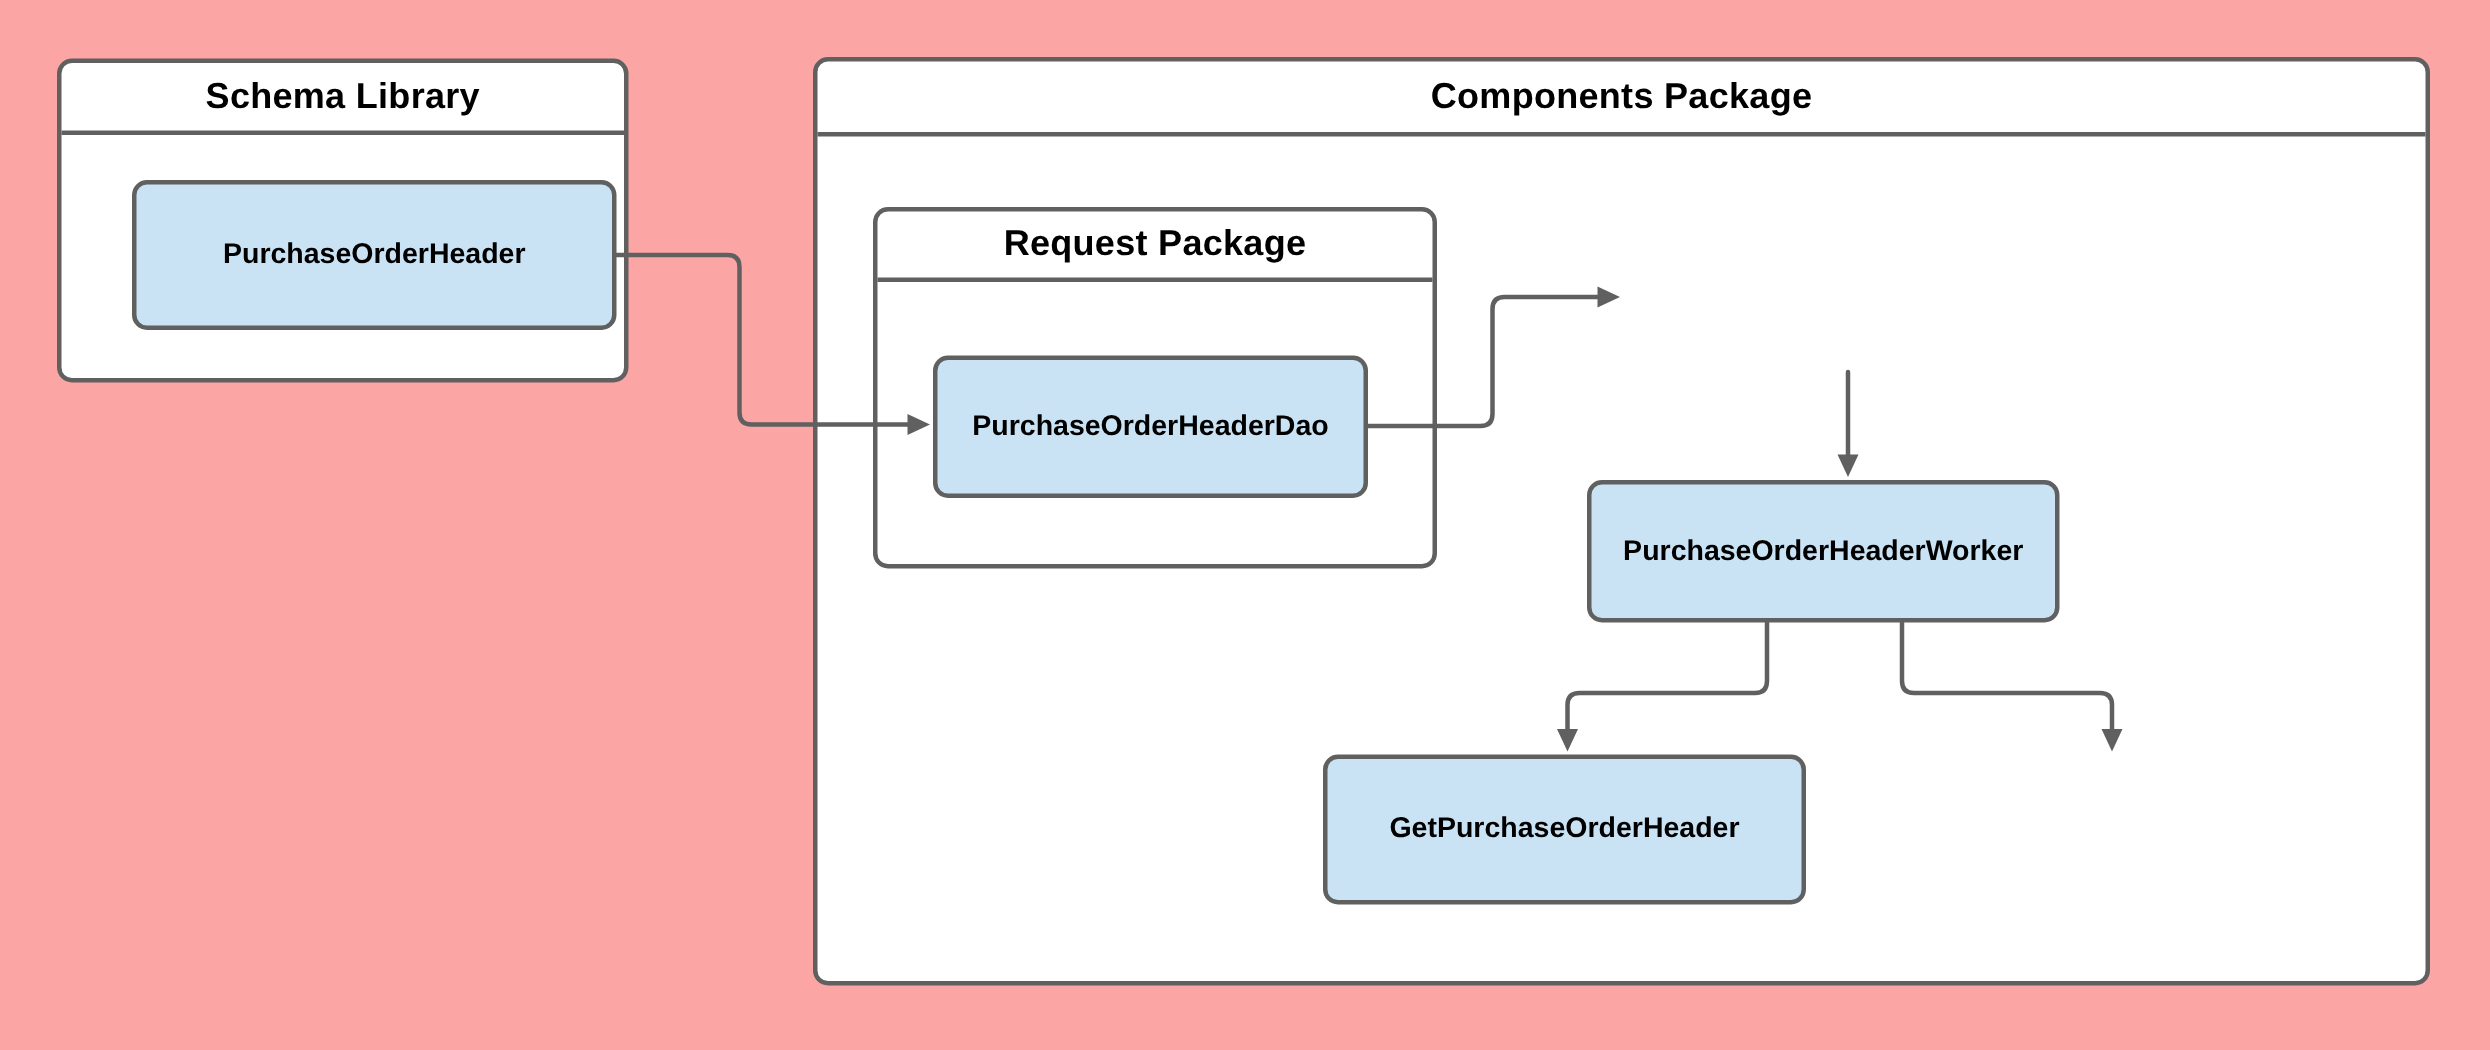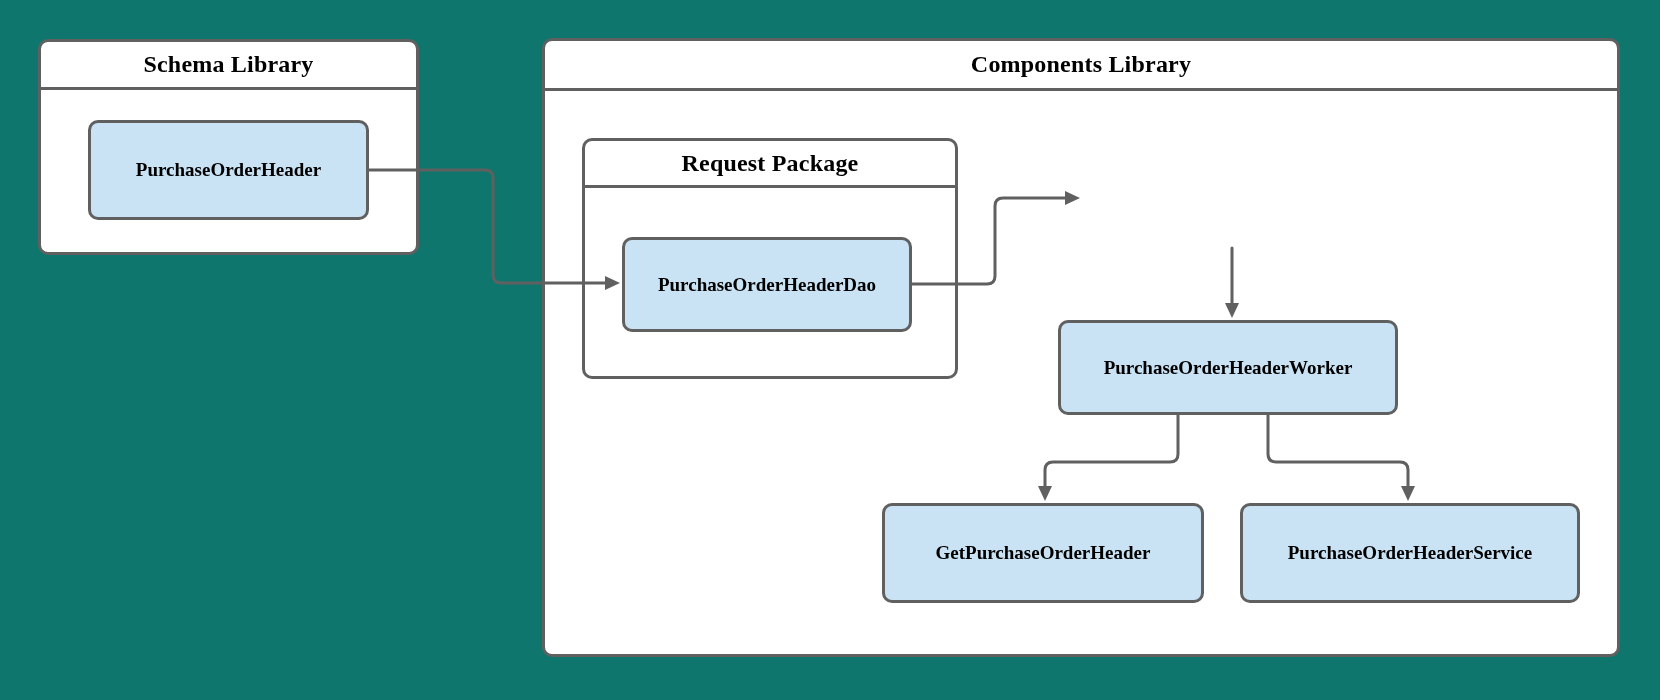--- a/index.html
+++ b/index.html
@@ -5,23 +5,22 @@
   html, body {
     margin: 0;
     padding: 0;
     background: #ffffff;
     font-family: "Liberation Sans", "DejaVu Sans", sans-serif;
   }
   .canvas {
     position: relative;
     width: 1660px;
     height: 700px;
-    background: #0f766e;
+    background: #fca5a5;
     overflow: hidden;
-    font-family: Liberation Serif, serif;
   }
   .edges-layer {
     position: absolute;
     left: 0; top: 0;
     width: 1660px; height: 700px;
     pointer-events: none;
   }
   .container {
     position: absolute;
     background: #ffffff;
@@ -71,21 +70,21 @@
 <div class="canvas">
 
   <div class="container" style="left:38px; top:39px; width:381px; height:216px;">
     <div class="container-header" style="height:48px;">
       <span>Schema Library</span>
     </div>
   </div>
 
   <div class="container" style="left:542px; top:38px; width:1078px; height:619px;">
     <div class="container-header" style="height:50px;">
-      <span>Components Library</span>
+      <span>Components Package</span>
     </div>
   </div>
 
   <div class="container" style="left:582px; top:138px; width:376px; height:241px;">
     <div class="container-header" style="height:47px;">
       <span>Request Package</span>
     </div>
   </div>
 
   <svg class="edges-layer" viewBox="0 0 1660 700" xmlns="http://www.w3.org/2000/svg">
@@ -99,34 +98,31 @@
     <path class="edge" d="M 1232 248 L 1232 303"></path>
     <polygon class="arrowhead" points="1232,318 1225,303 1239,303"></polygon>
 
     <path class="edge" d="M 1178 415 L 1178 454 Q 1178 462 1170 462 L 1053 462 Q 1045 462 1045 470 L 1045 486"></path>
     <polygon class="arrowhead" points="1045,501 1038,486 1052,486"></polygon>
 
     <path class="edge" d="M 1268 415 L 1268 454 Q 1268 462 1276 462 L 1400 462 Q 1408 462 1408 470 L 1408 486"></path>
     <polygon class="arrowhead" points="1408,501 1401,486 1415,486"></polygon>
   </svg>
 
-  <div class="node" style="left:88px; top:120px; width:281px; height:100px;">
+  <div class="node" style="left:88px; top:120px; width:323px; height:100px;">
     <span>PurchaseOrderHeader</span>
   </div>
 
   <div class="node" style="left:622px; top:237px; width:290px; height:95px;">
     <span>PurchaseOrderHeaderDao</span>
   </div>
 
 
-  <div class="node" style="left:1058px; top:320px; width:340px; height:95px;">
+  <div class="node" style="left:1058px; top:320px; width:315px; height:95px;">
     <span>PurchaseOrderHeaderWorker</span>
   </div>
 
   <div class="node" style="left:882px; top:503px; width:322px; height:100px;">
     <span>GetPurchaseOrderHeader</span>
   </div>
 
-  <div class="node" style="left:1240px; top:503px; width:340px; height:100px;">
-    <span>PurchaseOrderHeaderService</span>
-  </div>
 
 </div>
 
 </body></html>

